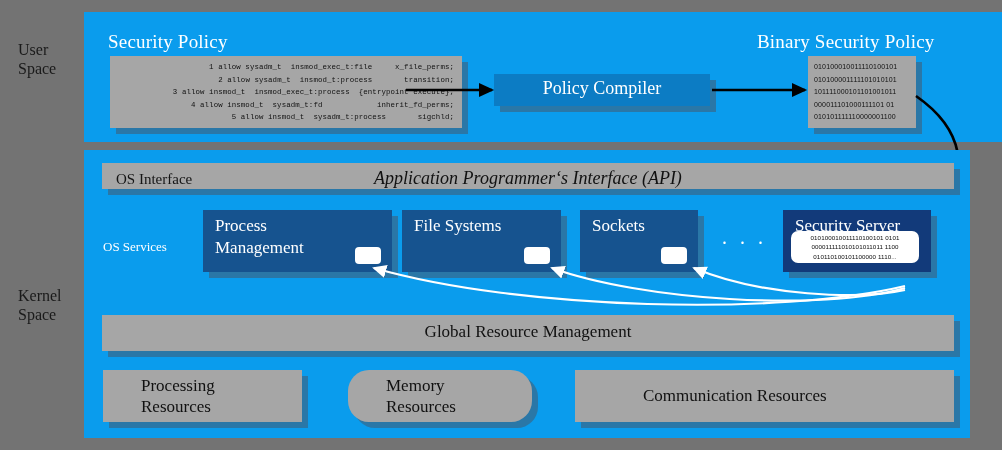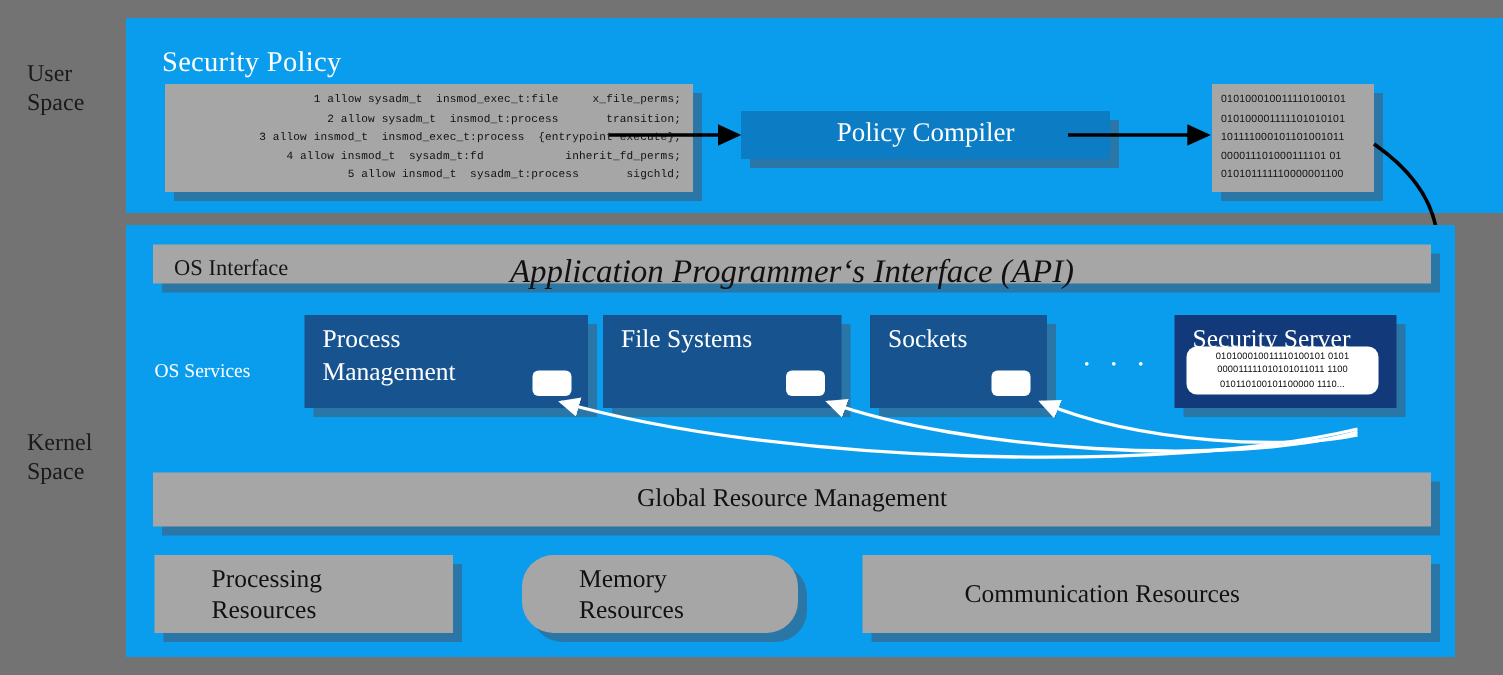--- a/index.html
+++ b/index.html
@@ -71,21 +71,21 @@
   .code-line {
     font-family: "Liberation Mono", monospace;
     font-size: 7.4px;
     line-height: 12.6px;
     color: #101010;
     white-space: pre;
     letter-spacing: .1px;
   }
 
   #policy-compiler-box {
-    left: 494px; top: 74px; width: 246px; height: 32px;
+    left: 494px; top: 74px; width: 216px; height: 32px;
     background: #0c7cc4;
   }
   #policy-compiler-box .label {
     position: absolute;
     left: 0; right: 0; top: 4px;
     text-align: center;
     color: #ffffff;
     font-family: "Liberation Serif", serif;
     font-size: 18px;
   }
@@ -113,21 +113,21 @@
   #os-interface-label {
     position: absolute; left: 14px; top: 8px;
     font-family: "Liberation Serif", serif;
     font-size: 15px; color: #151515;
   }
   #api-label {
     position: absolute; left: 0; right: 0; top: 5px;
     text-align: center;
     font-family: "Liberation Serif", serif;
     font-style: italic;
-    font-size: 22px; color: #111111;
+    font-size: 18px; color: #111111;
   }
 
   #os-services-label {
     position: absolute; left: 103px; top: 239px;
     font-family: "Liberation Serif", serif;
     font-size: 13px; color: #ffffff;
   }
 
   .service-box { height: 62px; top: 210px; }
   #service-box-0 { left: 203px; width: 189px; }
@@ -209,20 +209,21 @@
 <div id="canvas">
 
   <div class="space-label" id="user-space-label">User
 Space</div>
   <div class="space-label" id="kernel-space-label">Kernel
 Space</div>
 
   <div class="panel" id="user-space-panel"></div>
 
   <div class="panel-title" id="security-policy-title">Security Policy</div>
+  <div class="panel-title" id="binary-policy-title">Binary Security Policy</div>
 
   <div class="gray-box" id="policy-code-box">
     <div class="code-line">1 allow sysadm_t  insmod_exec_t:file     x_file_perms;</div>
     <div class="code-line">2 allow sysadm_t  insmod_t:process       transition;</div>
     <div class="code-line">3 allow insmod_t  insmod_exec_t:process  {entrypoint execute};</div>
     <div class="code-line">4 allow insmod_t  sysadm_t:fd            inherit_fd_perms;</div>
     <div class="code-line">5 allow insmod_t  sysadm_t:process       sigchld;</div>
   </div>
 
   <div class="blue-box" id="policy-compiler-box">

